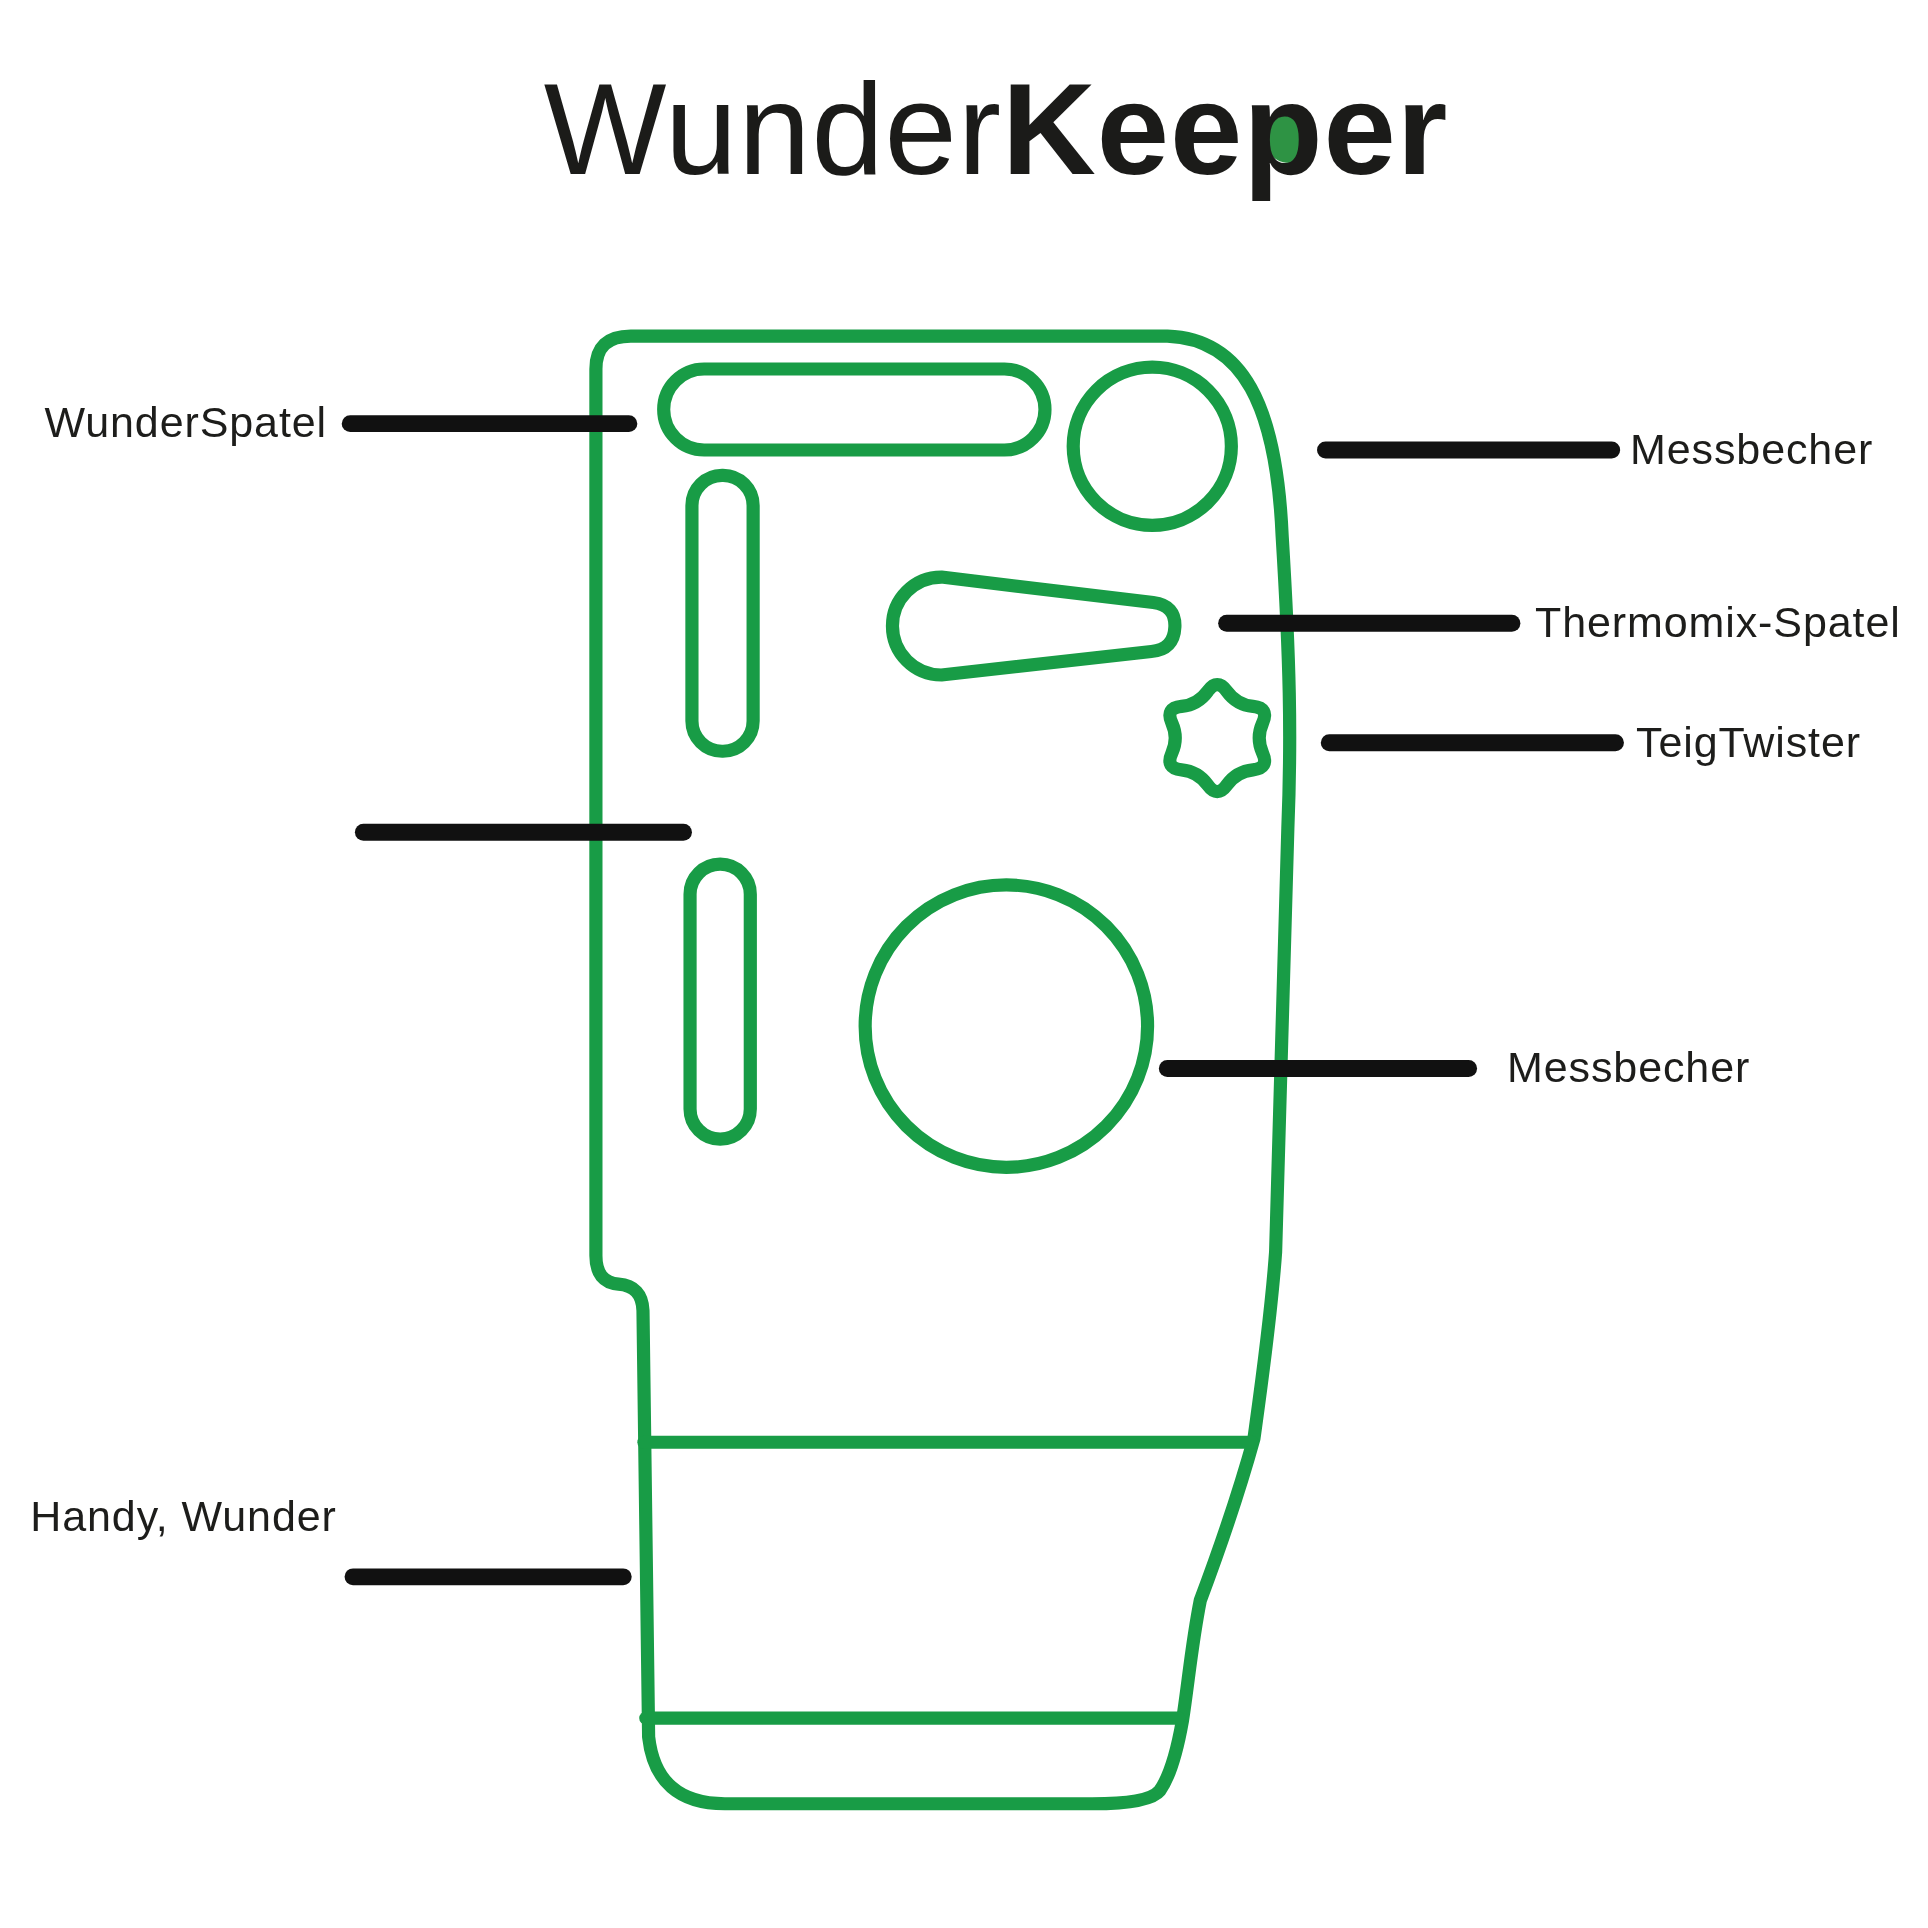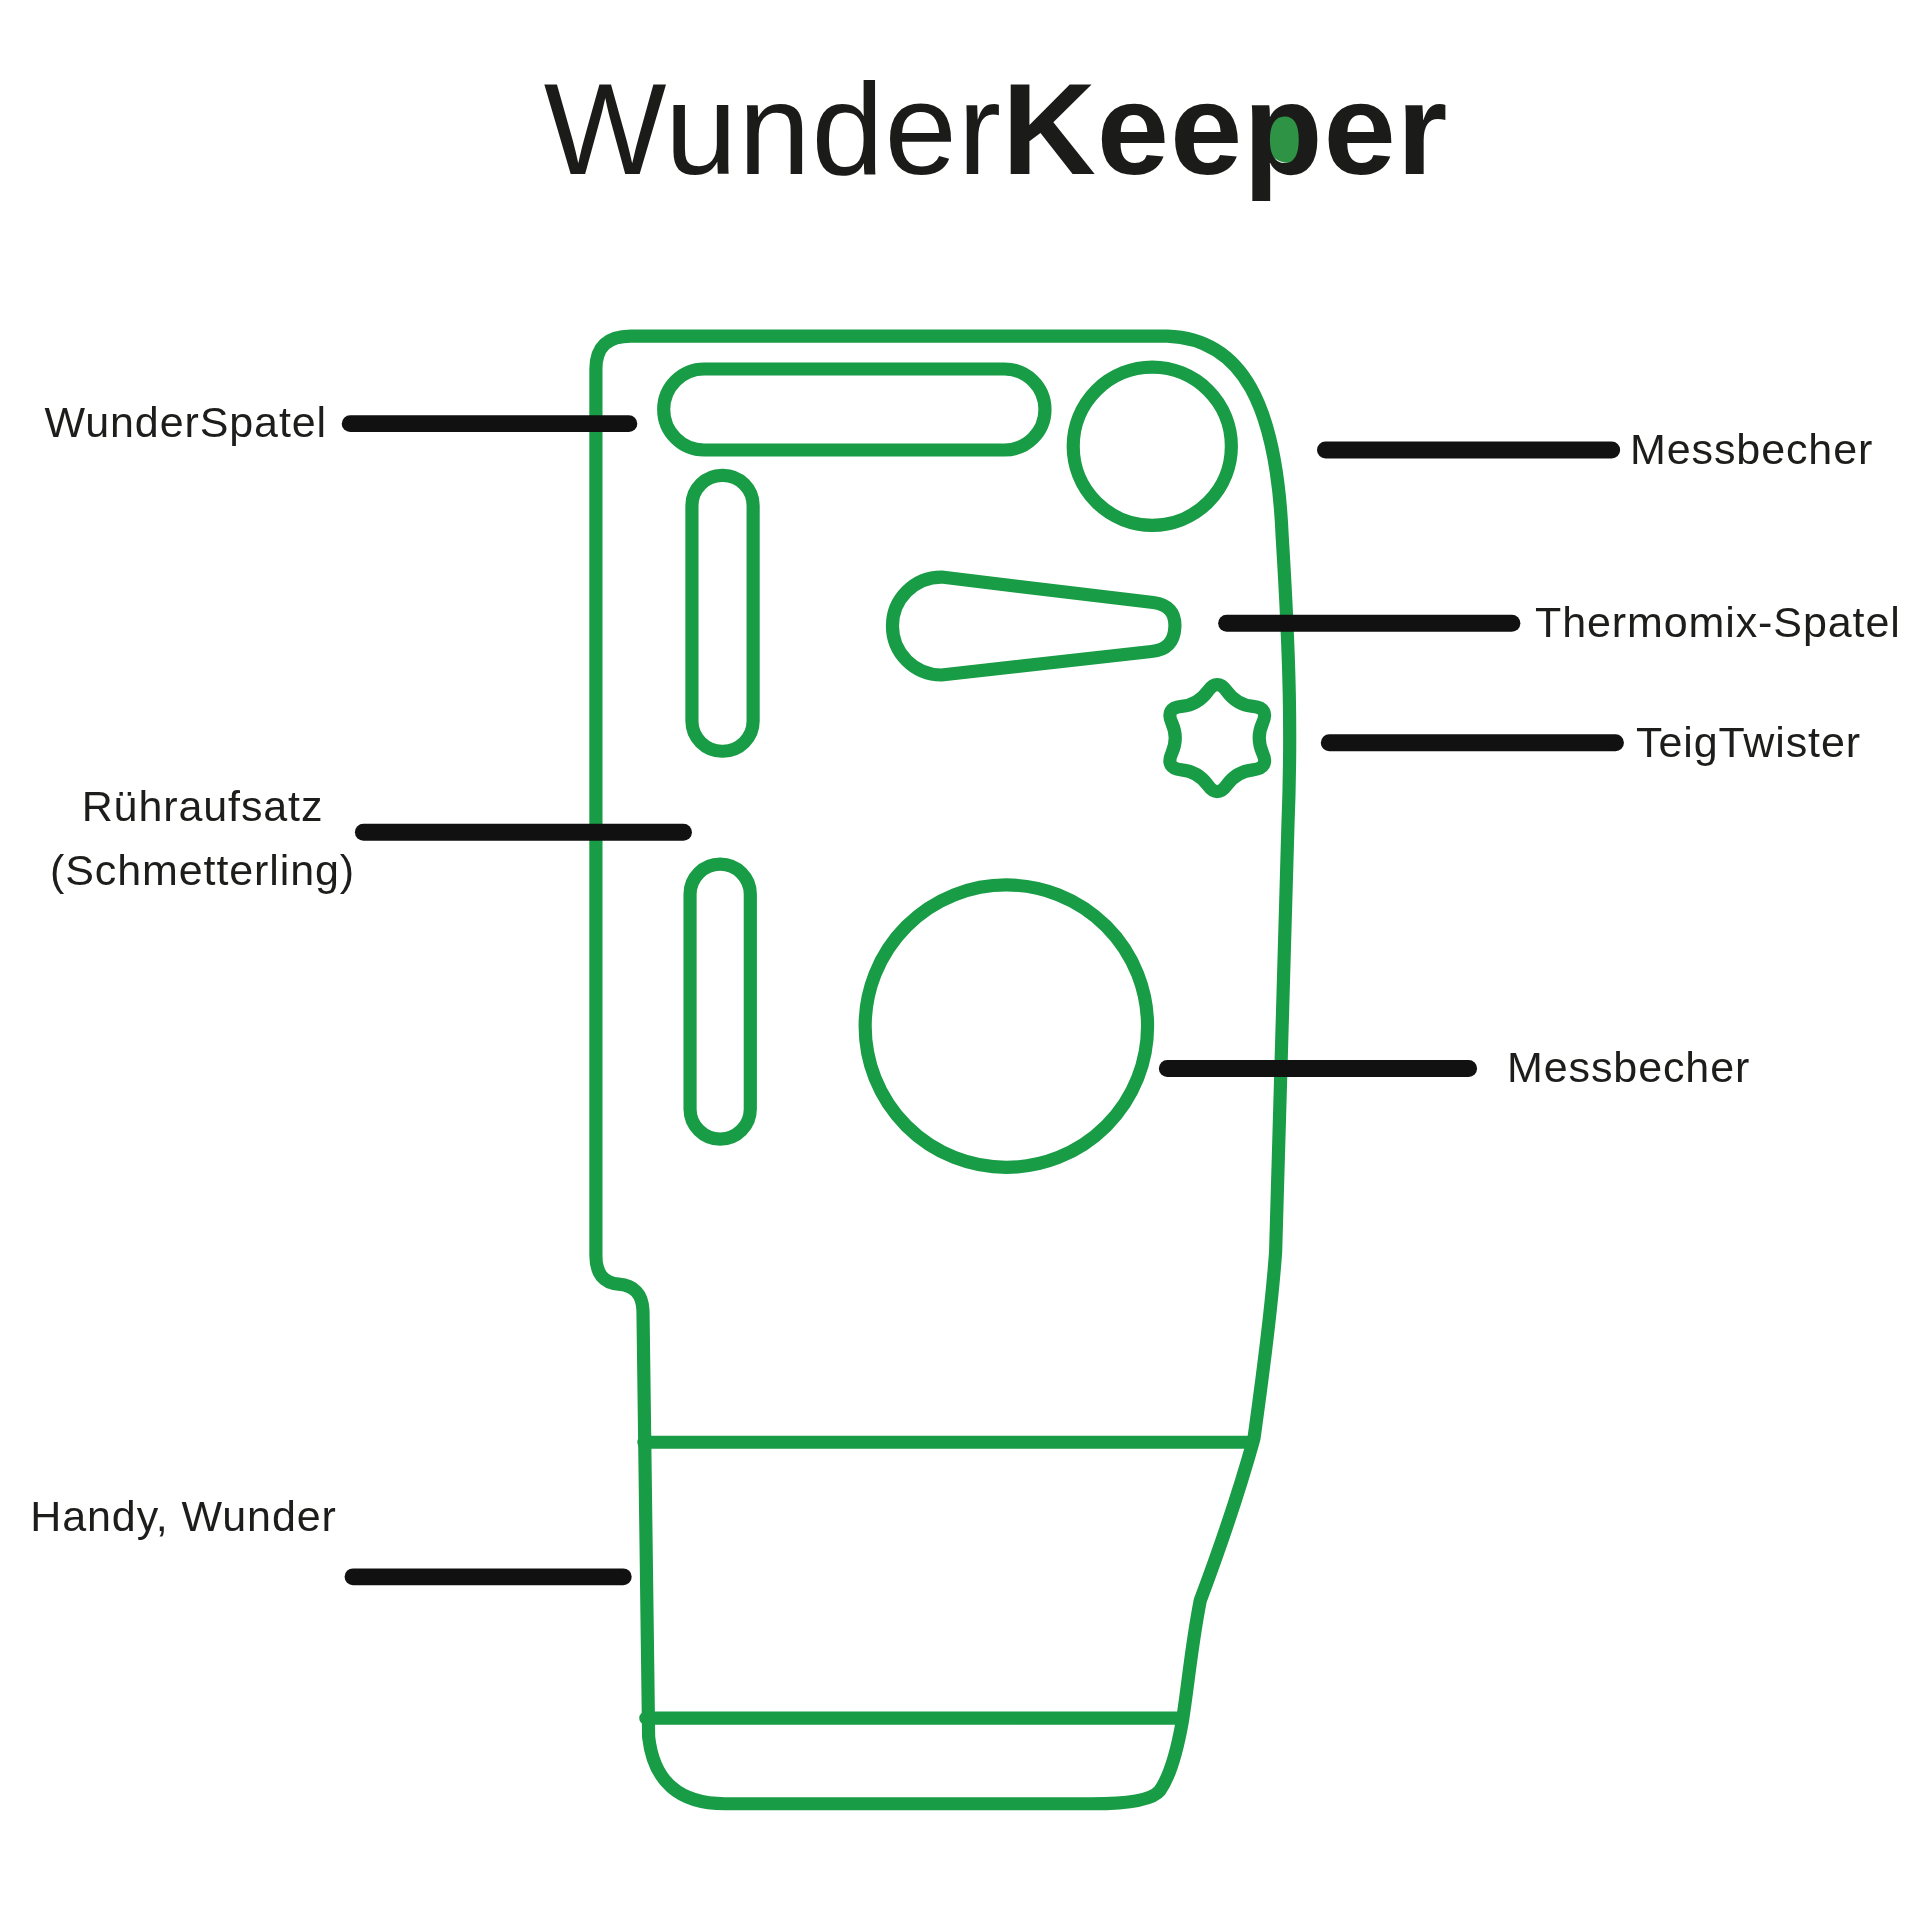--- a/index.html
+++ b/index.html
@@ -150,24 +150,20 @@
   </svg>
 
   <div class="lbl right" style="right:1601px;top:398px;">WunderSpatel</div>
 
   <div class="lbl" style="left:1630px;top:425px;">Messbecher</div>
 
   <div class="lbl" style="left:1535px;top:598px;">Thermomix-Spatel</div>
 
   <div class="lbl" style="left:1636px;top:718px;">TeigTwister</div>
 
-  <div class="lbl center lbl-ruehraufsatz">
-    <div>Rühraufsatz</div>
-    <div>(Schmetterling)</div>
-  </div>
 
   <div class="lbl" style="left:1507px;top:1043px;">Messbecher</div>
 
   <div class="lbl center lbl-ablage">
     <div>Handy, Wunder</div>
   </div>
 
 </div>
 
 

